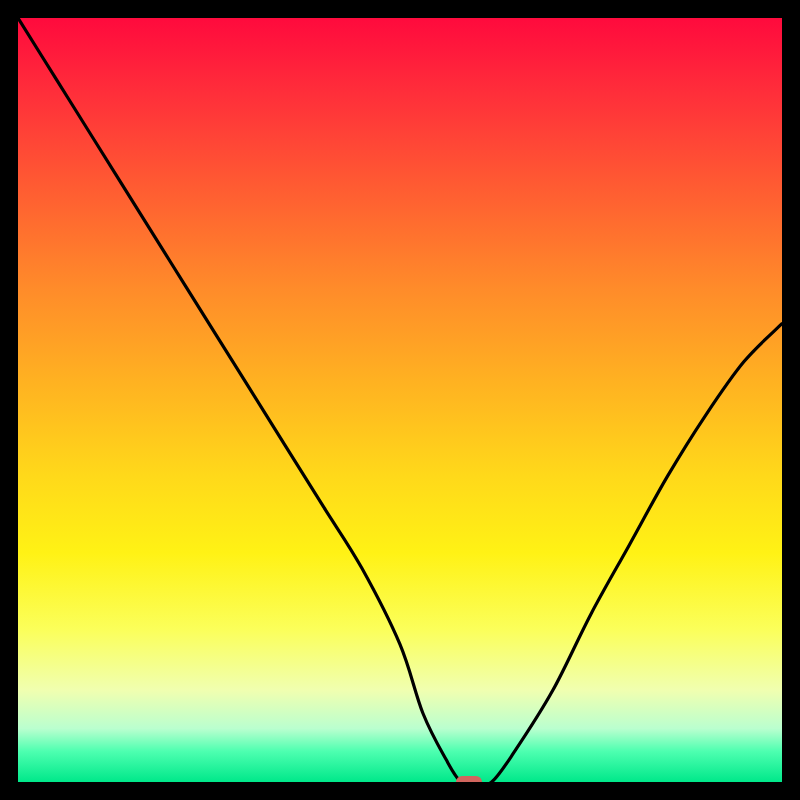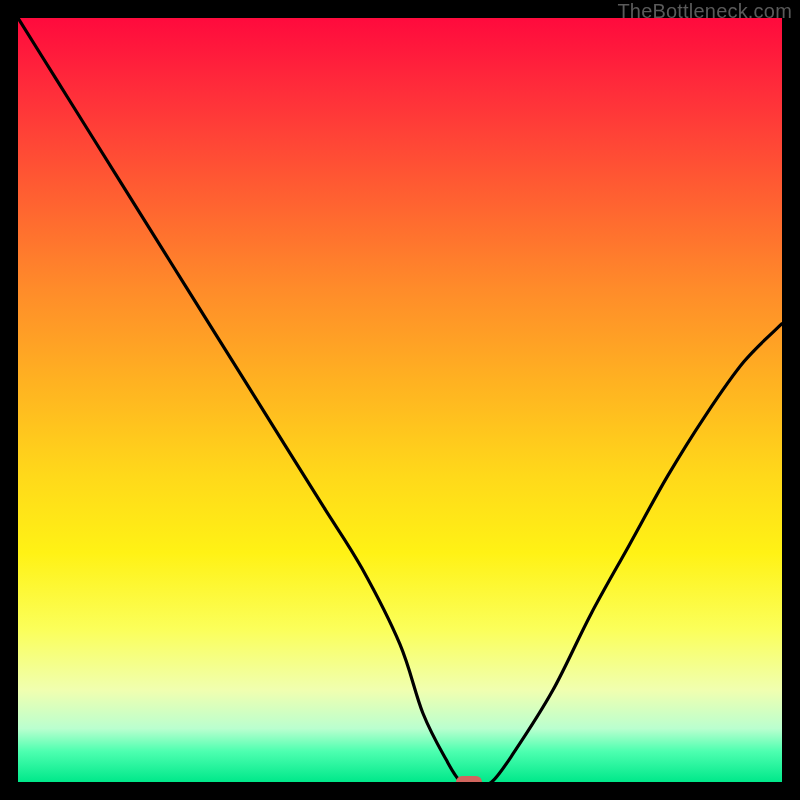--- a/index.html
+++ b/index.html
@@ -67,21 +67,20 @@
     font-weight: 500;
     letter-spacing: 0.2px;
     user-select: none;
   }
 </style>
 </head>
 <body>
 
 <div class="frame">
 
-  <div class="watermark">TheBottleneck.com</div>
 
   <div class="plot-area">
     <div class="gradient-bg"></div>
 
     <svg class="curve" viewBox="0 0 764 764" preserveAspectRatio="none">
       <path id="curve-path" d="M 0,0 C 6.366666666666667,10.186666666666667 25.46666666666667,40.74666666666667 38.2,61.120000000000005 C 50.93333333333334,81.49333333333334 63.66666666666667,101.86666666666667 76.4,122.24000000000001 C 89.13333333333334,142.61333333333334 101.86666666666666,162.98666666666668 114.6,183.36 C 127.33333333333333,203.73333333333335 140.06666666666666,224.10666666666668 152.8,244.48000000000002 C 165.53333333333336,264.85333333333335 178.26666666666668,285.2266666666667 191,305.6 C 203.73333333333332,325.97333333333336 216.46666666666667,346.34666666666664 229.2,366.71999999999997 C 241.9333333333333,387.0933333333333 254.66666666666663,407.46666666666664 267.4,427.84 C 280.1333333333333,448.2133333333333 292.8666666666667,468.5866666666667 305.6,488.96000000000004 C 318.33333333333337,509.33333333333337 331.06666666666666,527.16 343.8,550.0799999999999 C 356.53333333333336,572.9999999999999 371.81333333333333,602.2866666666666 382,626.48 C 392.18666666666667,650.6733333333334 397.28000000000003,676.14 404.92,695.24 C 412.56,714.34 421.47333333333336,729.62 427.84000000000003,741.08 C 434.2066666666667,752.5400000000001 438.02666666666664,760.1800000000001 443.11999999999995,764 C 448.21333333333325,767.8199999999999 453.3066666666666,764 458.4,764 C 463.49333333333334,764 467.31333333333333,769.0933333333334 473.68,764 C 480.0466666666667,758.9066666666666 486.41333333333336,748.72 496.6,733.44 C 506.7866666666667,718.1600000000001 522.0666666666666,695.24 534.8,672.32 C 547.5333333333333,649.4000000000001 560.2666666666667,620.1133333333333 573,595.92 C 585.7333333333333,571.7266666666666 598.4666666666667,550.0799999999999 611.2,527.16 C 623.9333333333334,504.23999999999995 636.6666666666666,480.0466666666666 649.4,458.4 C 662.1333333333333,436.75333333333333 674.8666666666667,416.38000000000005 687.6,397.28000000000003 C 700.3333333333334,378.18 713.0666666666666,359.0799999999999 725.8,343.79999999999995 C 738.5333333333333,328.52 757.6333333333333,311.9666666666667 764,305.6" fill="none" stroke="#000000" stroke-width="3.2" stroke-linecap="round"></path>
     </svg>
 
     <div class="marker" id="min-marker" style="left: 450.76px; top: 764px; background: rgb(209, 102, 94);"></div>
   </div>

